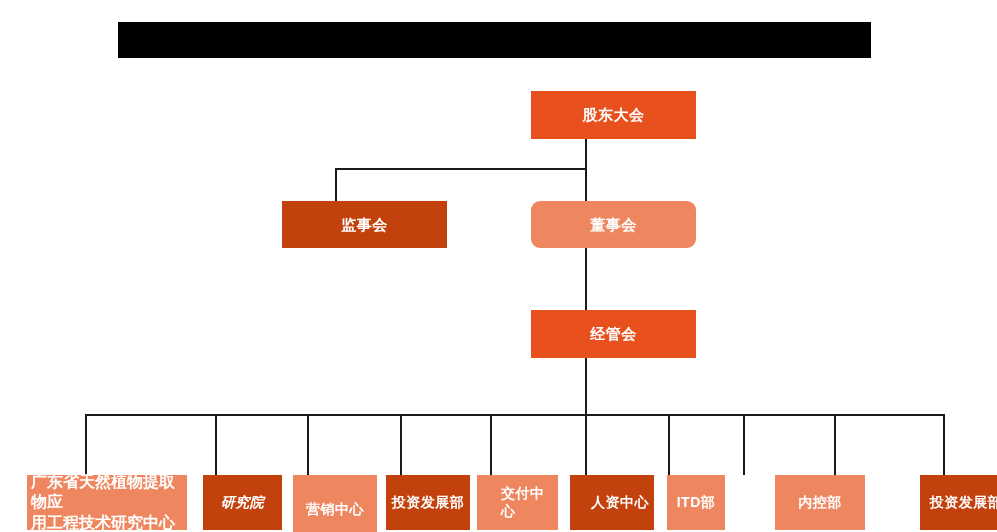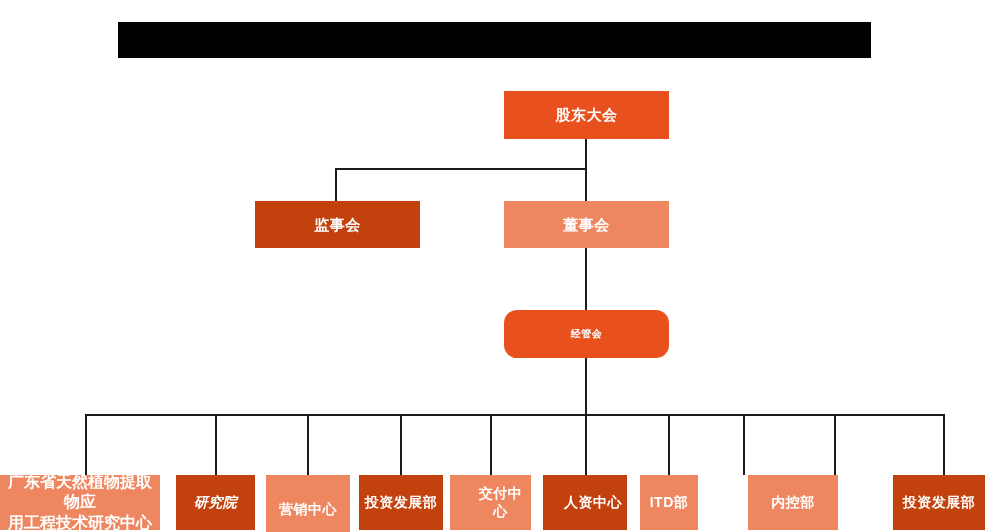--- a/index.html
+++ b/index.html
@@ -45,35 +45,35 @@
   .line.v { width: 2px; }
   .line.h { height: 2px; }
 
   
   .node {
     position: absolute;
     box-sizing: border-box;
     display: flex;
     align-items: center;
     justify-content: center;
-    text-align: center;
     color: #ffffff;
     font-weight: bold;
     letter-spacing: 0.5px;
     line-height: 1.28;
     padding: 2px 4px;
+    margin-left: 27px;
     -webkit-font-smoothing: antialiased;
   }
   .node.solid   { background: #e8511e; }
   .node.deep    { background: #c2410c; }
   .node.light   { background: #ee8760; }
 
   .node.lvl1 { font-size: 15px; }
   .node.lvl2 { font-size: 15px; }
-  .node.lvl3 { font-size: 10px; border-radius: 13px; }
+  .node.lvl3 { font-size: 15px; }
   .node.leaf { font-size: 14px; }
   .node.leaf.small { font-size: 16px; font-weight: bold; letter-spacing: 0; }
 </style>
 </head>
 <body>
 
 <div id="canvas">
 
   <div class="title-bar">
     <span class="title-text"></span>
@@ -104,21 +104,21 @@
   <div class="line v" style="left:834px; top:414px; height:61px;"></div>
   <div class="line v" style="left:943px; top:414px; height:61px;"></div>
 
   <div class="node solid lvl1" style="left:504px; top:91px; width:165px; height:48px;">
     <span>股东大会</span>
   </div>
 
   <div class="node deep lvl2" style="left:255px; top:201px; width:165px; height:47px;">
     <span>监事会</span>
   </div>
-  <div class="node light lvl2" style="left:504px; top:201px; width:165px; height:47px;">
+  <div class="node light lvl2" style="left:504px; top:201px; width:165px; height:47px;border-radius:9px;">
     <span>董事会</span>
   </div>
 
   <div class="node solid lvl3" style="left:504px; top:310px; width:165px; height:48px;">
     <span>经管会</span>
   </div>
 
   <div class="node light leaf small" style="left:0px; top:475px; width:160px; height:55px;">
     <span>
       <span>广东省天然植物提取物应</span><br>

